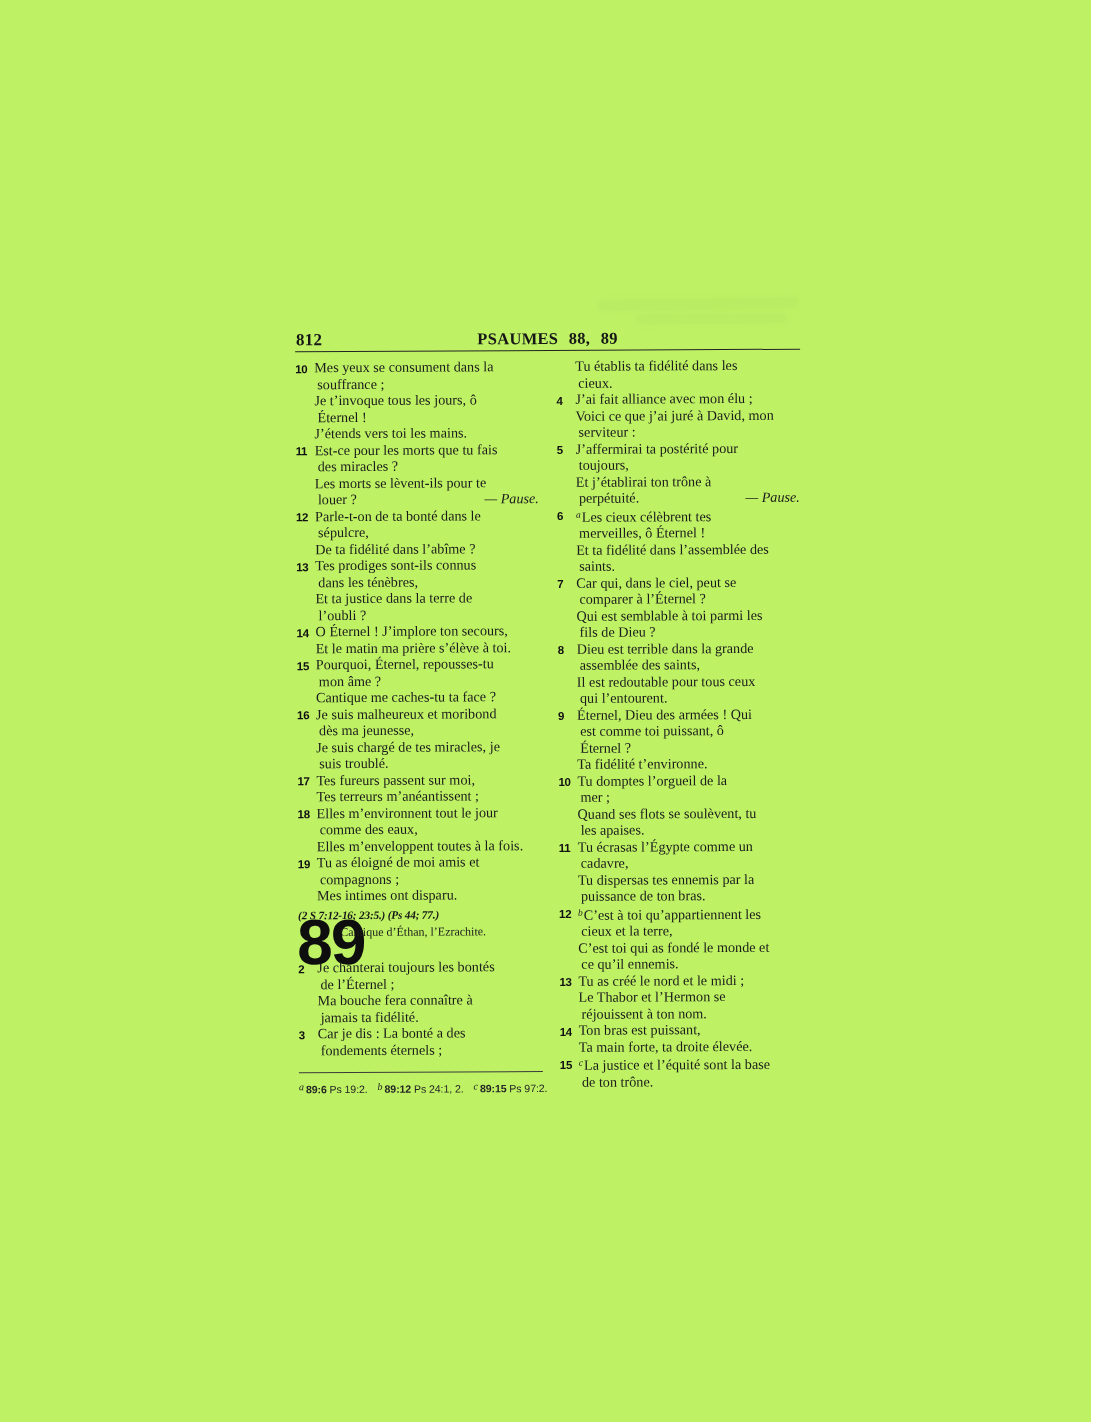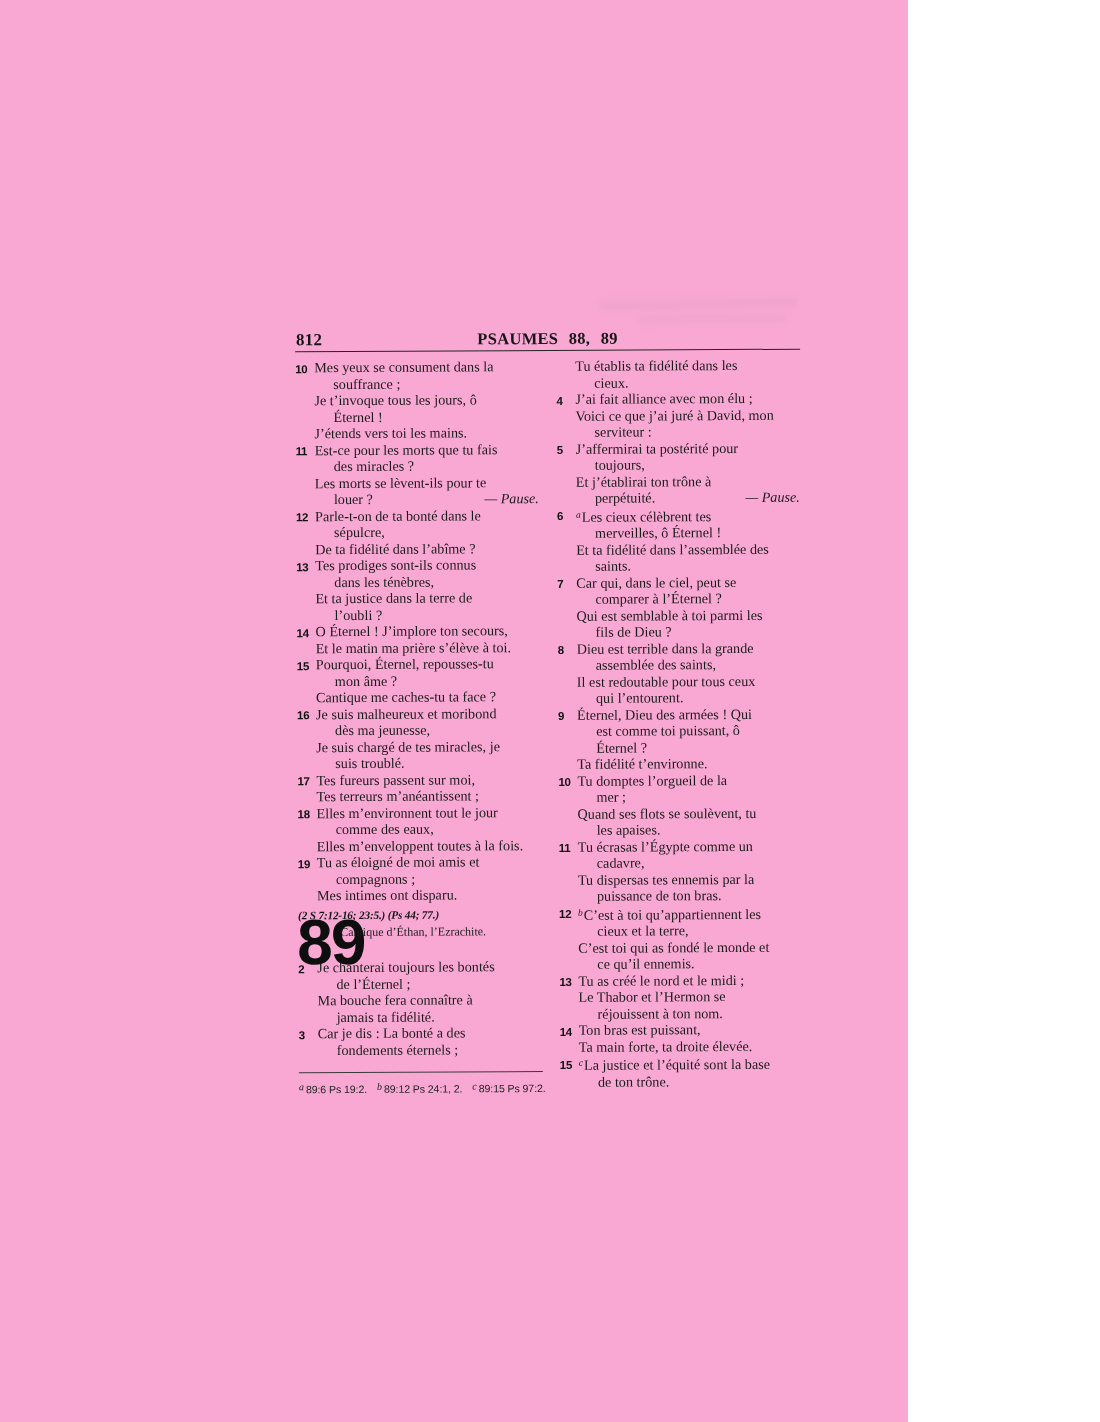--- a/index.html
+++ b/index.html
@@ -1,55 +1,55 @@
 <!DOCTYPE html>
 <html lang="fr"><head>
 <meta charset="utf-8">
 <style>
   html,body{margin:0;padding:0;}
   body{width:1100px;height:1422px;background:#ffffff;font-family:"Liberation Serif",serif;}
-  .sheet{position:relative;width:908px;height:1422px;background:#f9a8d4;overflow:hidden;}
+  .sheet{position:relative;width:1091px;height:1422px;background:#bef264;overflow:hidden;}
 
   
   .ghost{position:absolute;background:rgba(100,100,100,0.055);filter:blur(3px);border-radius:4px;}
   .ghost.g1{left:598px;top:299px;width:200px;height:10px;transform:rotate(-1deg);}
   .ghost.g2{left:636px;top:315px;width:152px;height:8px;transform:rotate(-0.5deg);}
 
   .page-block{position:absolute;left:295px;top:329px;width:505px;transform:rotate(-0.3deg);transform-origin:50% 0;}
 
   .pagehead{position:relative;height:21px;border-bottom:1.6px solid #232323;}
   .pno{position:absolute;left:1px;top:0;font-weight:700;font-size:17px;color:#161616;letter-spacing:0.2px;}
   .ptitle{display:block;text-align:center;font-weight:700;font-size:16.5px;color:#161616;word-spacing:6px;letter-spacing:0.3px;}
 
   .cols{display:flex;gap:17px;padding-top:7px;}
   .col{width:244px;font-size:14.2px;line-height:16.5px;color:#1b1b1b;}
 
   .verse{position:relative;}
   .pline{position:relative;white-space:nowrap;}
   .pline.ind0{margin-left:19px;}
-  .pline.ind1{margin-left:38px;}
+  .pline.ind1{margin-left:22px;}
   .vnum{position:absolute;left:-19px;top:1.5px;width:16px;text-align:left;
         font-family:"Liberation Sans",sans-serif;font-weight:700;font-size:11.5px;
         letter-spacing:-0.3px;color:#111;}
   .pause{position:absolute;right:1px;font-style:italic;color:#1b1b1b;}
   .fm{font-style:italic;font-size:9.5px;vertical-align:4px;margin-right:1px;color:#222;}
 
   .refs{text-align:left;font-weight:700;font-style:italic;font-size:11.3px;
         letter-spacing:-0.2px;color:#161616;margin-top:3px;margin-bottom:1px;}
   .chaprow{position:relative;height:35px;}
   .chapnum{position:absolute;left:-1px;top:-4px;font-family:"Liberation Sans",sans-serif;
            font-weight:700;font-size:64px;line-height:44px;letter-spacing:-2px;color:#0e0e0e;}
   .chaptitle{position:absolute;left:42px;top:0;font-size:12px;color:#1b1b1b;white-space:nowrap;}
 
   .footnotes{margin-top:14px;}
   .fnrule{border-top:1.2px solid #3a3a3a;width:100%;margin-bottom:6px;}
   .fnline{font-family:"Liberation Sans",sans-serif;font-size:10.6px;color:#242424;white-space:nowrap;letter-spacing:-0.1px;}
   .fnitem{margin-right:10px;}
   .fnmark{font-family:"Liberation Serif",serif;font-style:italic;font-size:10px;vertical-align:3px;margin-right:2px;}
-  .fnref{font-weight:400;}
+  .fnref{font-weight:700;}
 </style>
 </head>
 <body>
 
 <div class="sheet">
   <div class="ghost g1"></div>
   <div class="ghost g2"></div>
 
   <div class="page-block">
     <div class="pagehead">

